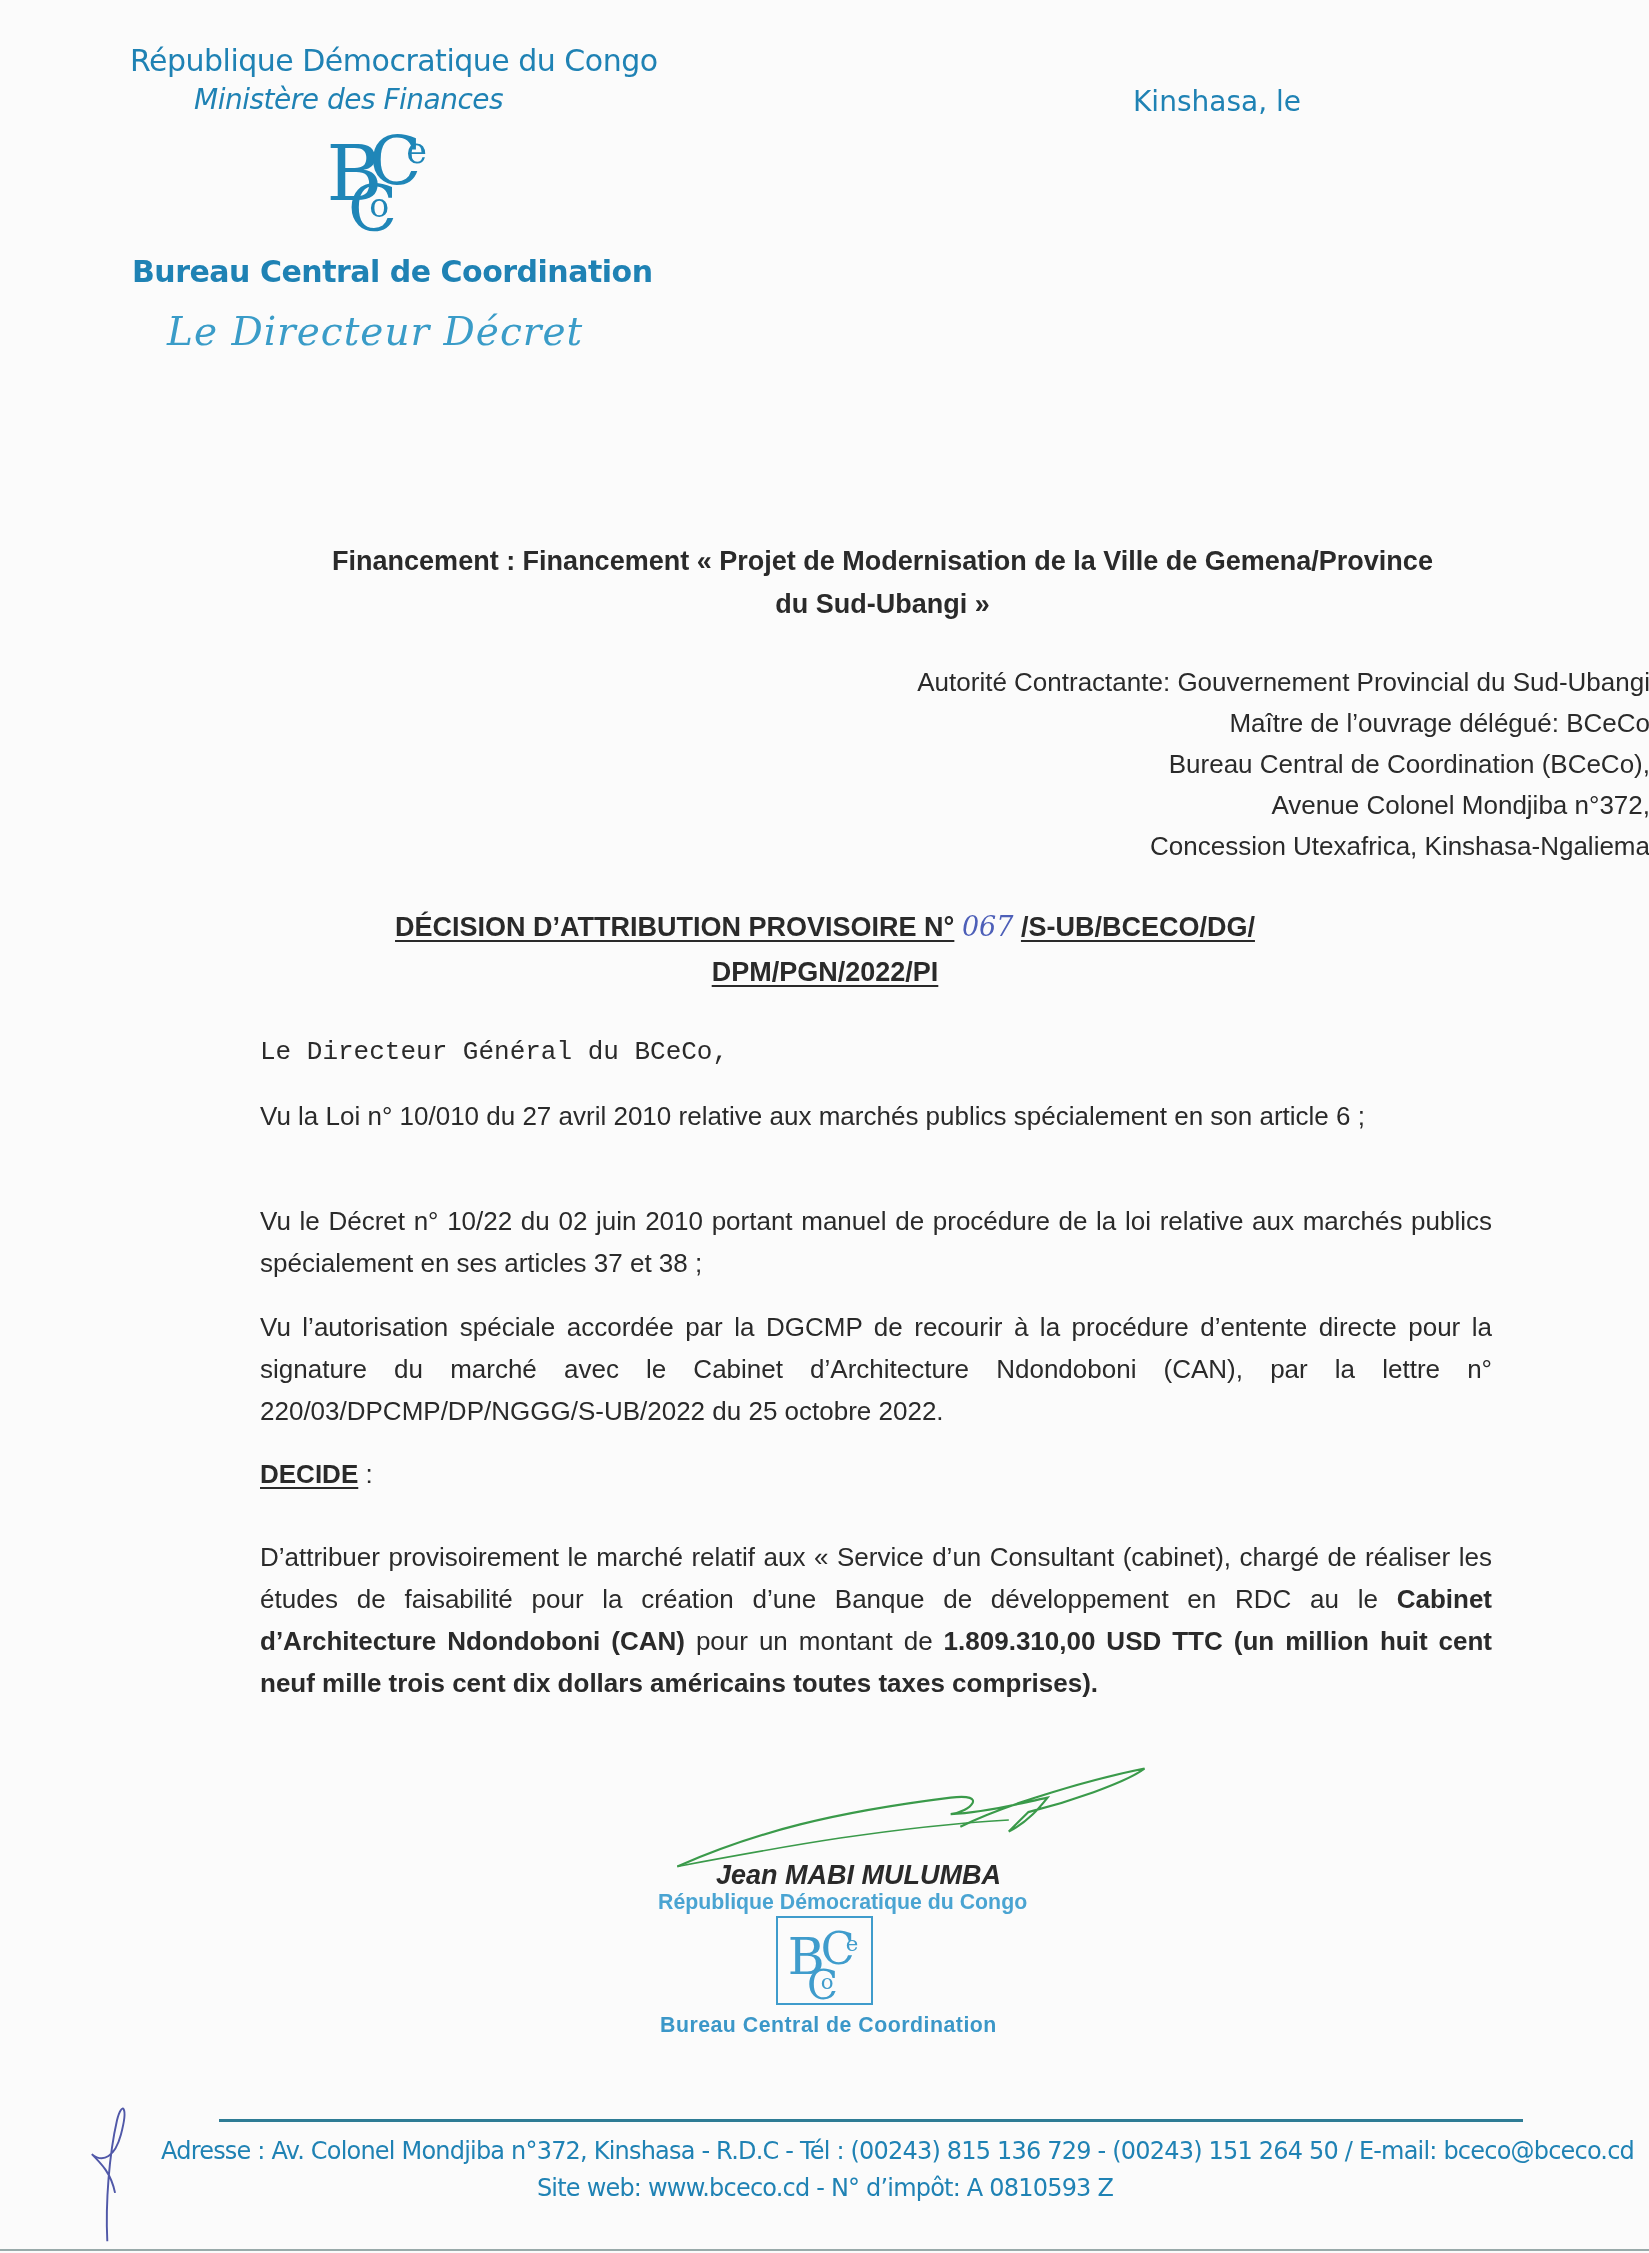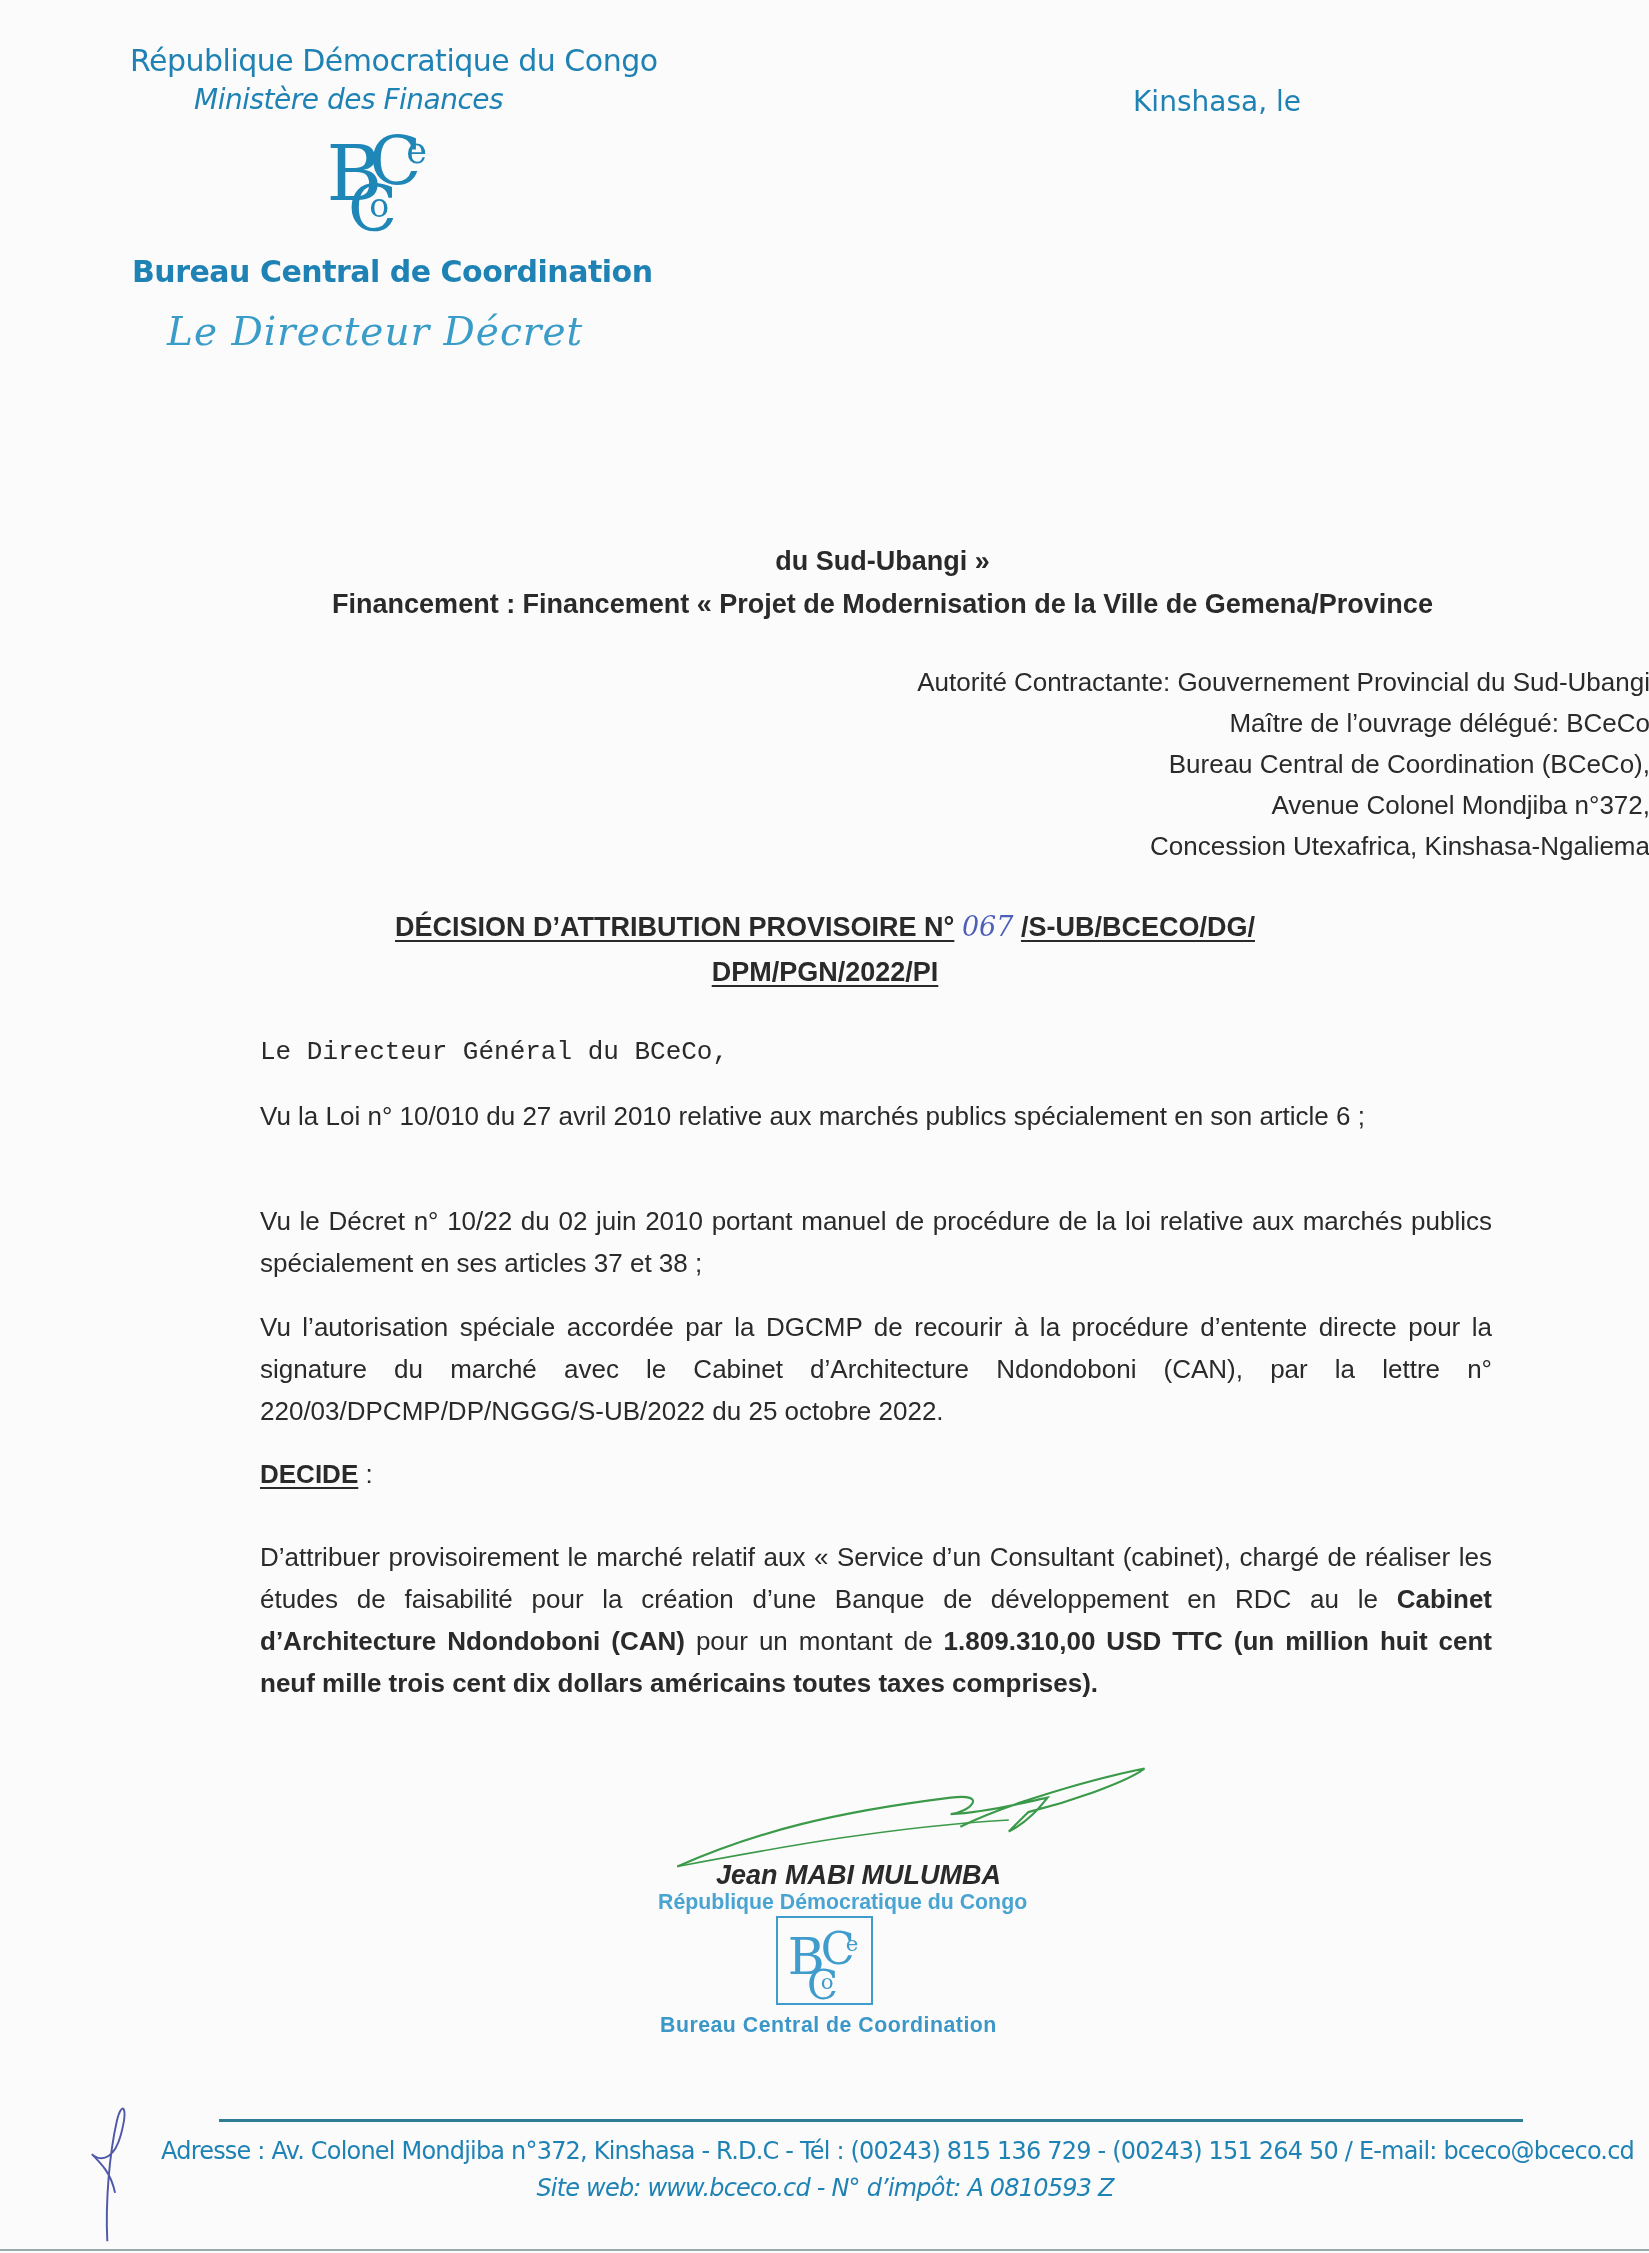--- a/index.html
+++ b/index.html
@@ -20,21 +20,21 @@
   .hand { font-family:"DejaVu Serif", serif; font-style:italic; color:#4d5fb8; font-weight:normal; text-decoration:none; font-size:27px; }
   .body { left:260px; width:1232px; font-size:26px; line-height:42px; color:#2a2a2a; text-align:justify; }
   .decide { text-decoration:underline; font-weight:bold; text-underline-offset:3.9px; }
   .sig { left:640px; top:1754px; width:505px; height:126px; }
   .signame { left:716px; top:1860px; font-size:27px; font-weight:bold; font-style:italic; color:#2a2a2a; }
   .st-rep { left:658px; top:1890px; font-size:21.3px; font-weight:bold; color:#4aa4d2; }
   .st-box { left:776px; top:1916px; width:93px; height:85px; border:2.9px solid #3f9ccc; }
   .st-bur { left:660px; top:2013px; font-size:21.3px; font-weight:bold; color:#3b97c8; letter-spacing:0.5px; }
   .fline { left:219px; top:2119px; width:1304px; height:2.9px; background:#2e7c95; }
   .faddr { left:161px; top:2137px; width:1436px; font-size:24px; color:#1f82b4; font-family:"DejaVu Sans", sans-serif; letter-spacing:-0.8px; white-space:nowrap; }
-  .fweb { left:0; top:2174px; width:1650px; text-align:center; font-size:24px; color:#1f82b4; font-family:"DejaVu Sans", sans-serif; letter-spacing:-0.8px;font-style:italic; }
+  .fweb { left:0; top:2174px; width:1650px; text-align:center; font-size:24px; color:#1f82b4; font-family:"DejaVu Sans", sans-serif; letter-spacing:-0.8px; }
   .initial { left:78px; top:2096px; width:78px; height:155px; }
   .bottomedge { left:0; top:2249px; width:1650px; height:1.9px; background:#9aa; }
 </style>
 </head>
 <body>
 
 <div class="abs lh-rep">République Démocratique du Congo</div>
 <div class="abs lh-min">Ministère des Finances</div>
 <svg class="abs logo" viewBox="0 0 150 115">
   <text x="18" y="78" font-family="DejaVu Serif, serif" font-size="78" fill="#1f86b8">B</text>
@@ -42,22 +42,22 @@
   <text x="100" y="40" font-family="DejaVu Serif, serif" font-size="36" fill="#1f86b8">e</text>
   <text x="40" y="110" font-family="DejaVu Serif, serif" font-size="66" fill="#1f86b8">C</text>
   <text x="62" y="96" font-family="DejaVu Serif, serif" font-size="34" fill="#1f86b8">o</text>
 </svg>
 <div class="abs lh-bureau">Bureau Central de Coordination</div>
 <div class="abs lh-dg">Le Directeur Décret</div>
 
 <div class="abs place">Kinshasa, le</div>
 
 <div class="abs fin">
+  <div>Financement : Financement « Projet de Modernisation de la Ville de Gemena/Province</div>
   <div>du Sud-Ubangi »</div>
-  <div>Financement : Financement « Projet de Modernisation de la Ville de Gemena/Province</div>
 </div>
 
 <div class="abs auth">
   <div>Autorité Contractante: Gouvernement Provincial du Sud-Ubangi</div>
   <div>Maître de l’ouvrage délégué: BCeCo</div>
   <div>Bureau Central de Coordination (BCeCo),</div>
   <div>Avenue Colonel Mondjiba n°372,</div>
   <div>Concession Utexafrica, Kinshasa-Ngaliema</div>
 </div>
 

